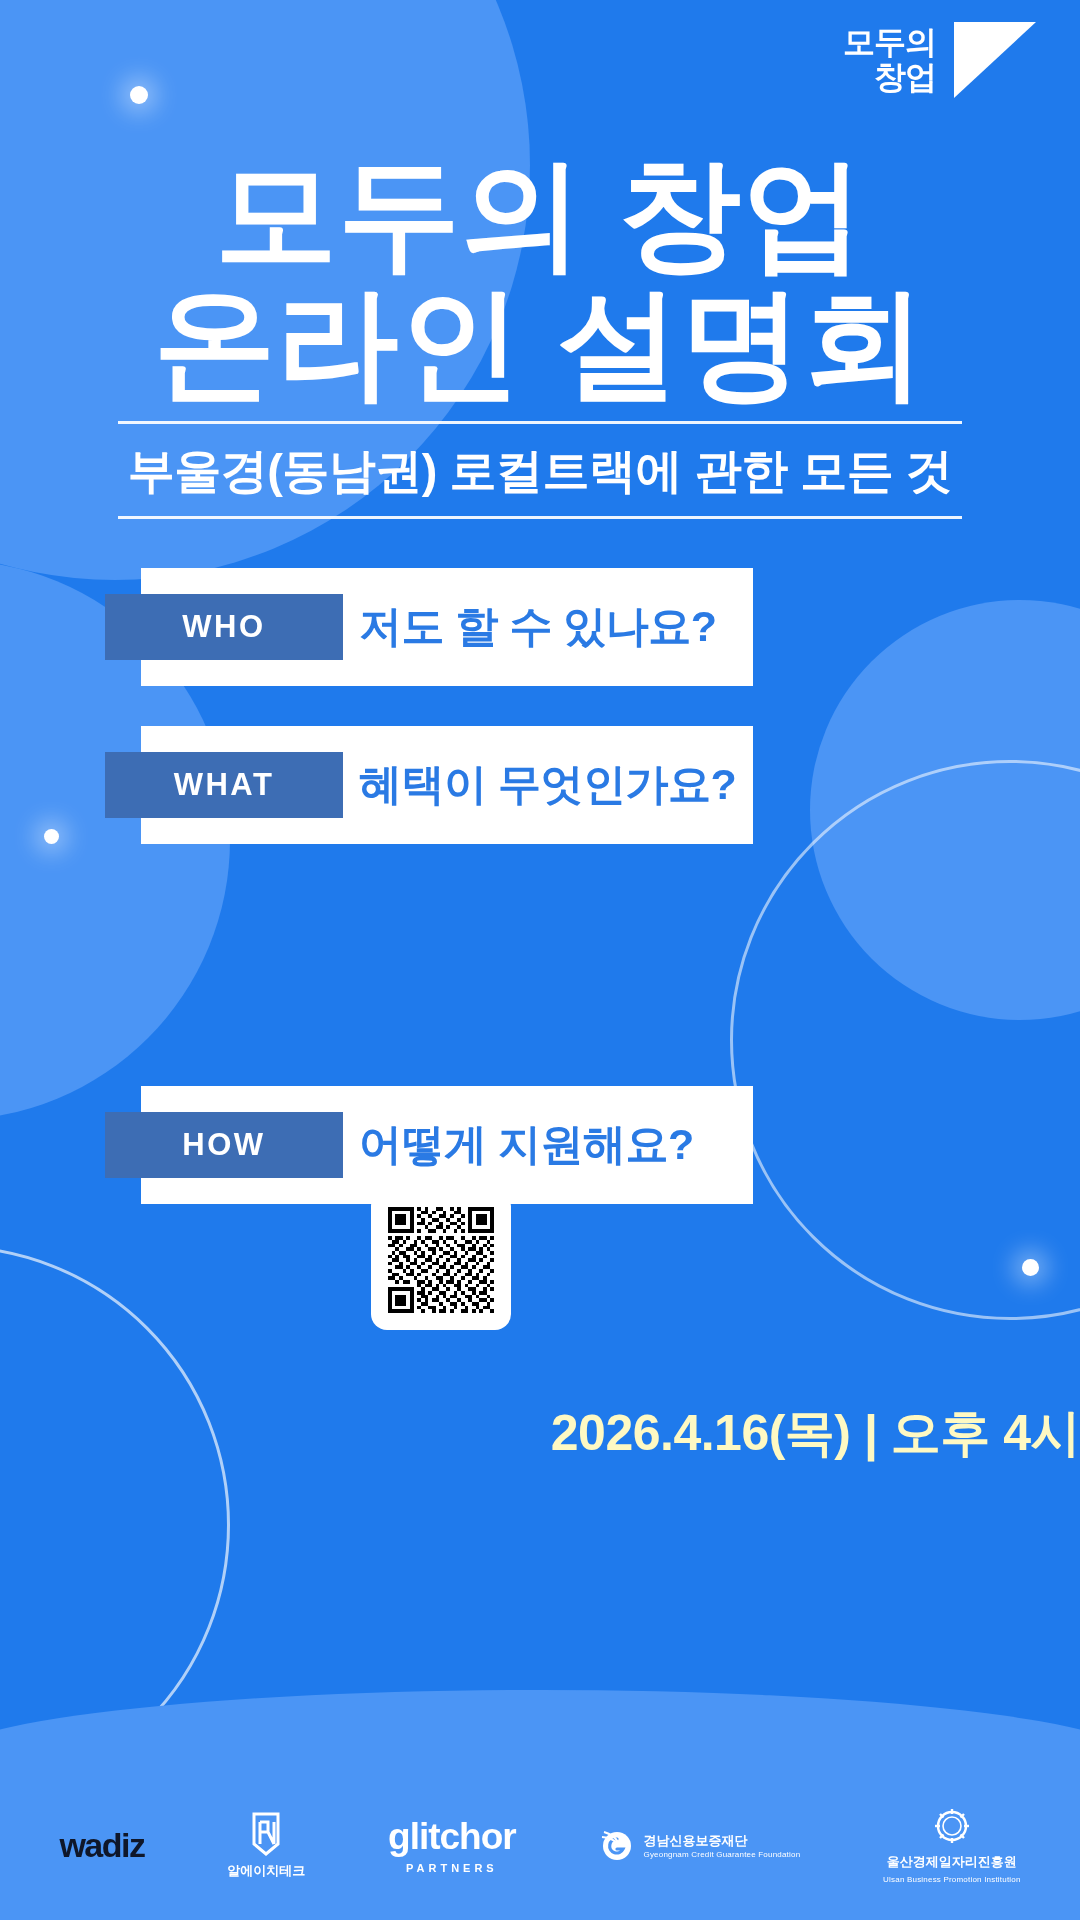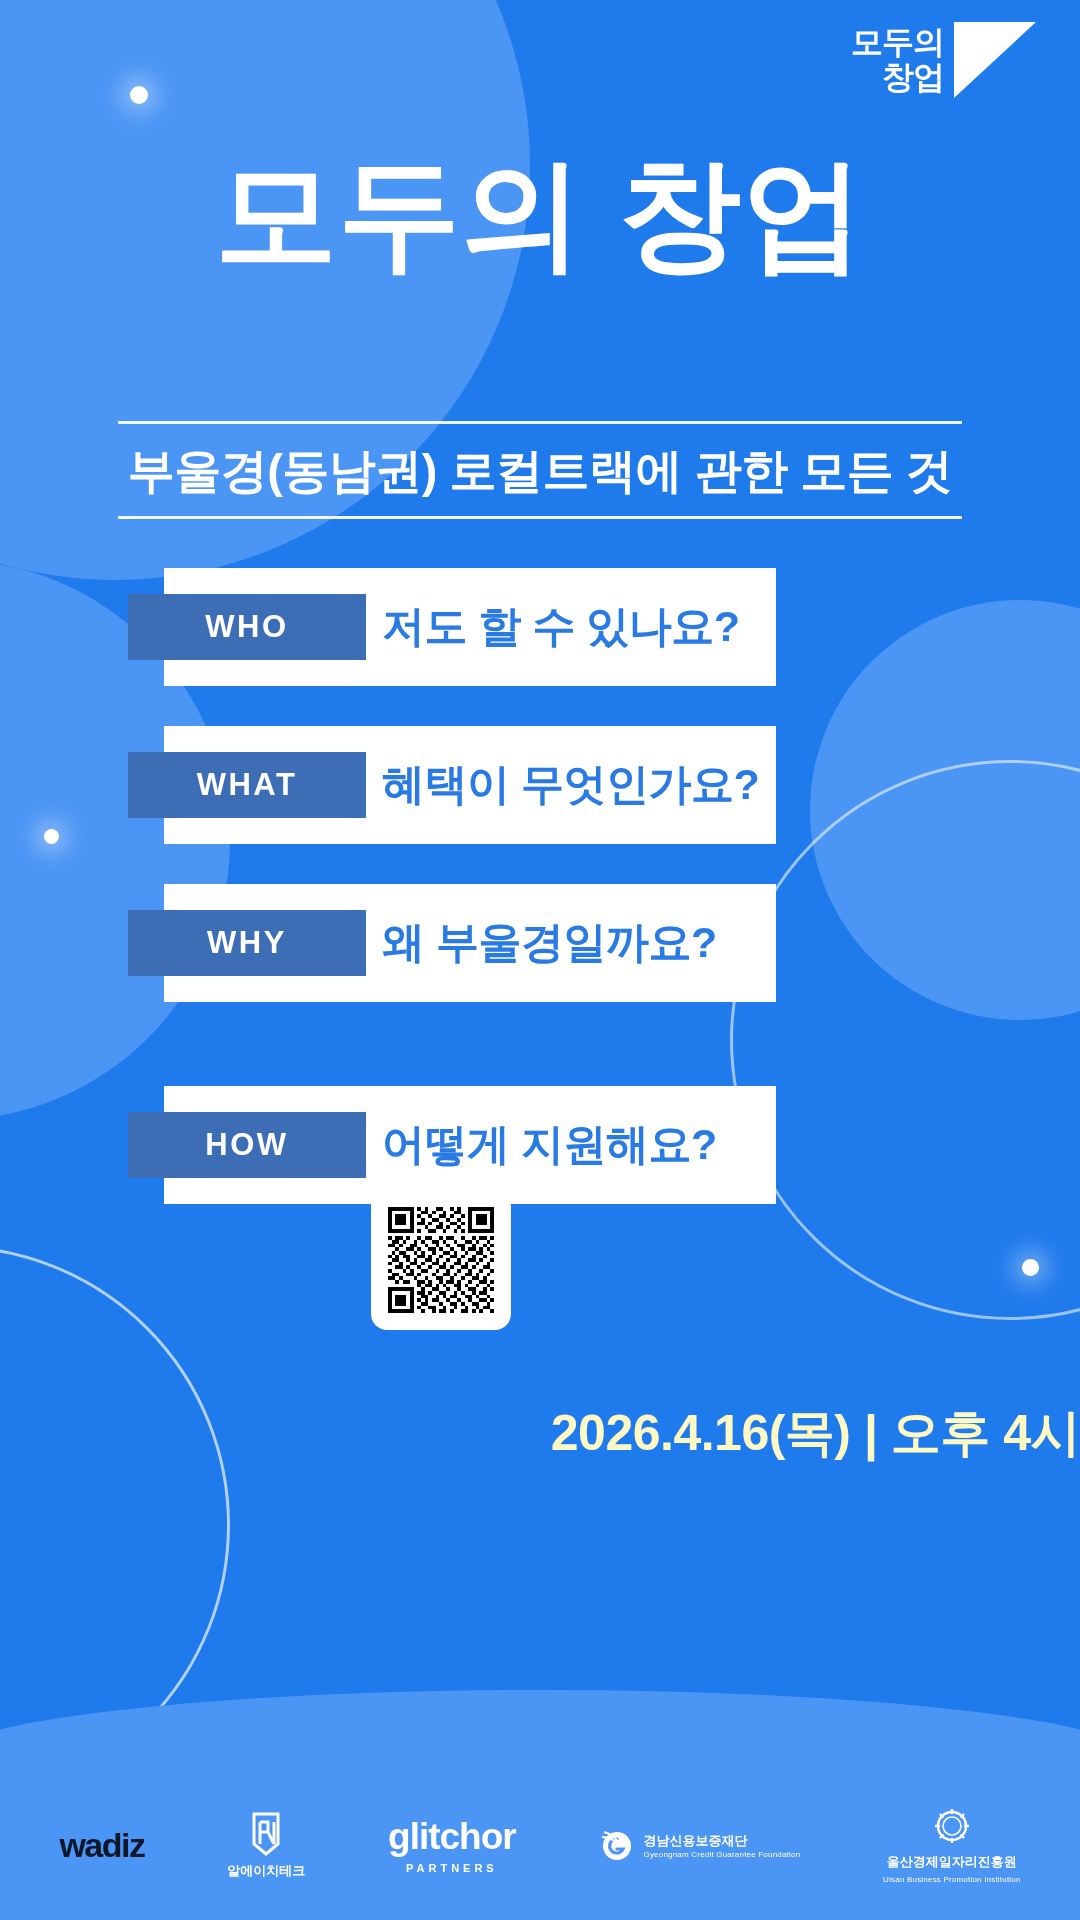--- a/index.html
+++ b/index.html
@@ -69,21 +69,21 @@
   .dot1 { left: 130px; top: 86px;  width: 18px; height: 18px; }
   .dot2 { left: 44px;  top: 829px; width: 15px; height: 15px; }
   .dot3 { left: 1022px; top: 1259px; width: 17px; height: 17px; }
 
   
   .logo {
     position: absolute;
     right: 44px; top: 22px;
     display: flex;
     align-items: center;
-    gap: 4px;
+    gap: 12px;
   }
   .logo-text {
     color: #ffffff;
     font-size: 32px;
     font-weight: 800;
     line-height: 1.08;
     text-align: right;
     letter-spacing: -1px;
   }
   .logo-tri {
@@ -124,21 +124,21 @@
     color: #ffffff;
     font-size: 47px;
     font-weight: 800;
     letter-spacing: -0.5px;
     white-space: nowrap;
   }
 
   
   .qcard {
     position: absolute;
-    left: 164px;
+    left: 141px;
     width: 612px;
     height: 118px;
     background: #ffffff;
   }
   .qcard .tag {
     position: absolute;
     left: -36px;
     top: 26px;
     width: 238px;
     height: 66px;
@@ -266,46 +266,41 @@
   <div class="logo">
     <div class="logo-text">
       <div>모두의</div>
       <div>창업</div>
     </div>
     <div class="logo-tri"></div>
   </div>
 
   <div class="title-block">
     <div class="title-line">모두의 창업</div>
+    <div class="title-line">온라인 설명회</div>
   </div>
 
   <div class="rule rule-top"></div>
   <div class="subtitle">부울경(동남권) 로컬트랙에 관한 모든 것</div>
   <div class="rule rule-bot"></div>
 
   <div class="qcard qcard-0">
     <div class="tag">
       <span class="tag-label">WHO</span>
     </div>
     <div class="question">저도 할 수 있나요?</div>
   </div>
 
   <div class="qcard qcard-1">
     <div class="tag">
       <span class="tag-label">WHAT</span>
     </div>
     <div class="question">혜택이 무엇인가요?</div>
   </div>
 
-  <div class="qcard qcard-2">
-    <div class="tag">
-      <span class="tag-label">WHY</span>
-    </div>
-    <div class="question">왜 부울경일까요?</div>
-  </div>
 
   <div class="qcard qcard-3">
     <div class="tag">
       <span class="tag-label">HOW</span>
     </div>
     <div class="question">어떻게 지원해요?</div>
   </div>
 
   <div class="qr-card">
     <svg class="qr-inner" viewBox="0 0 29 29" shape-rendering="crispEdges">

